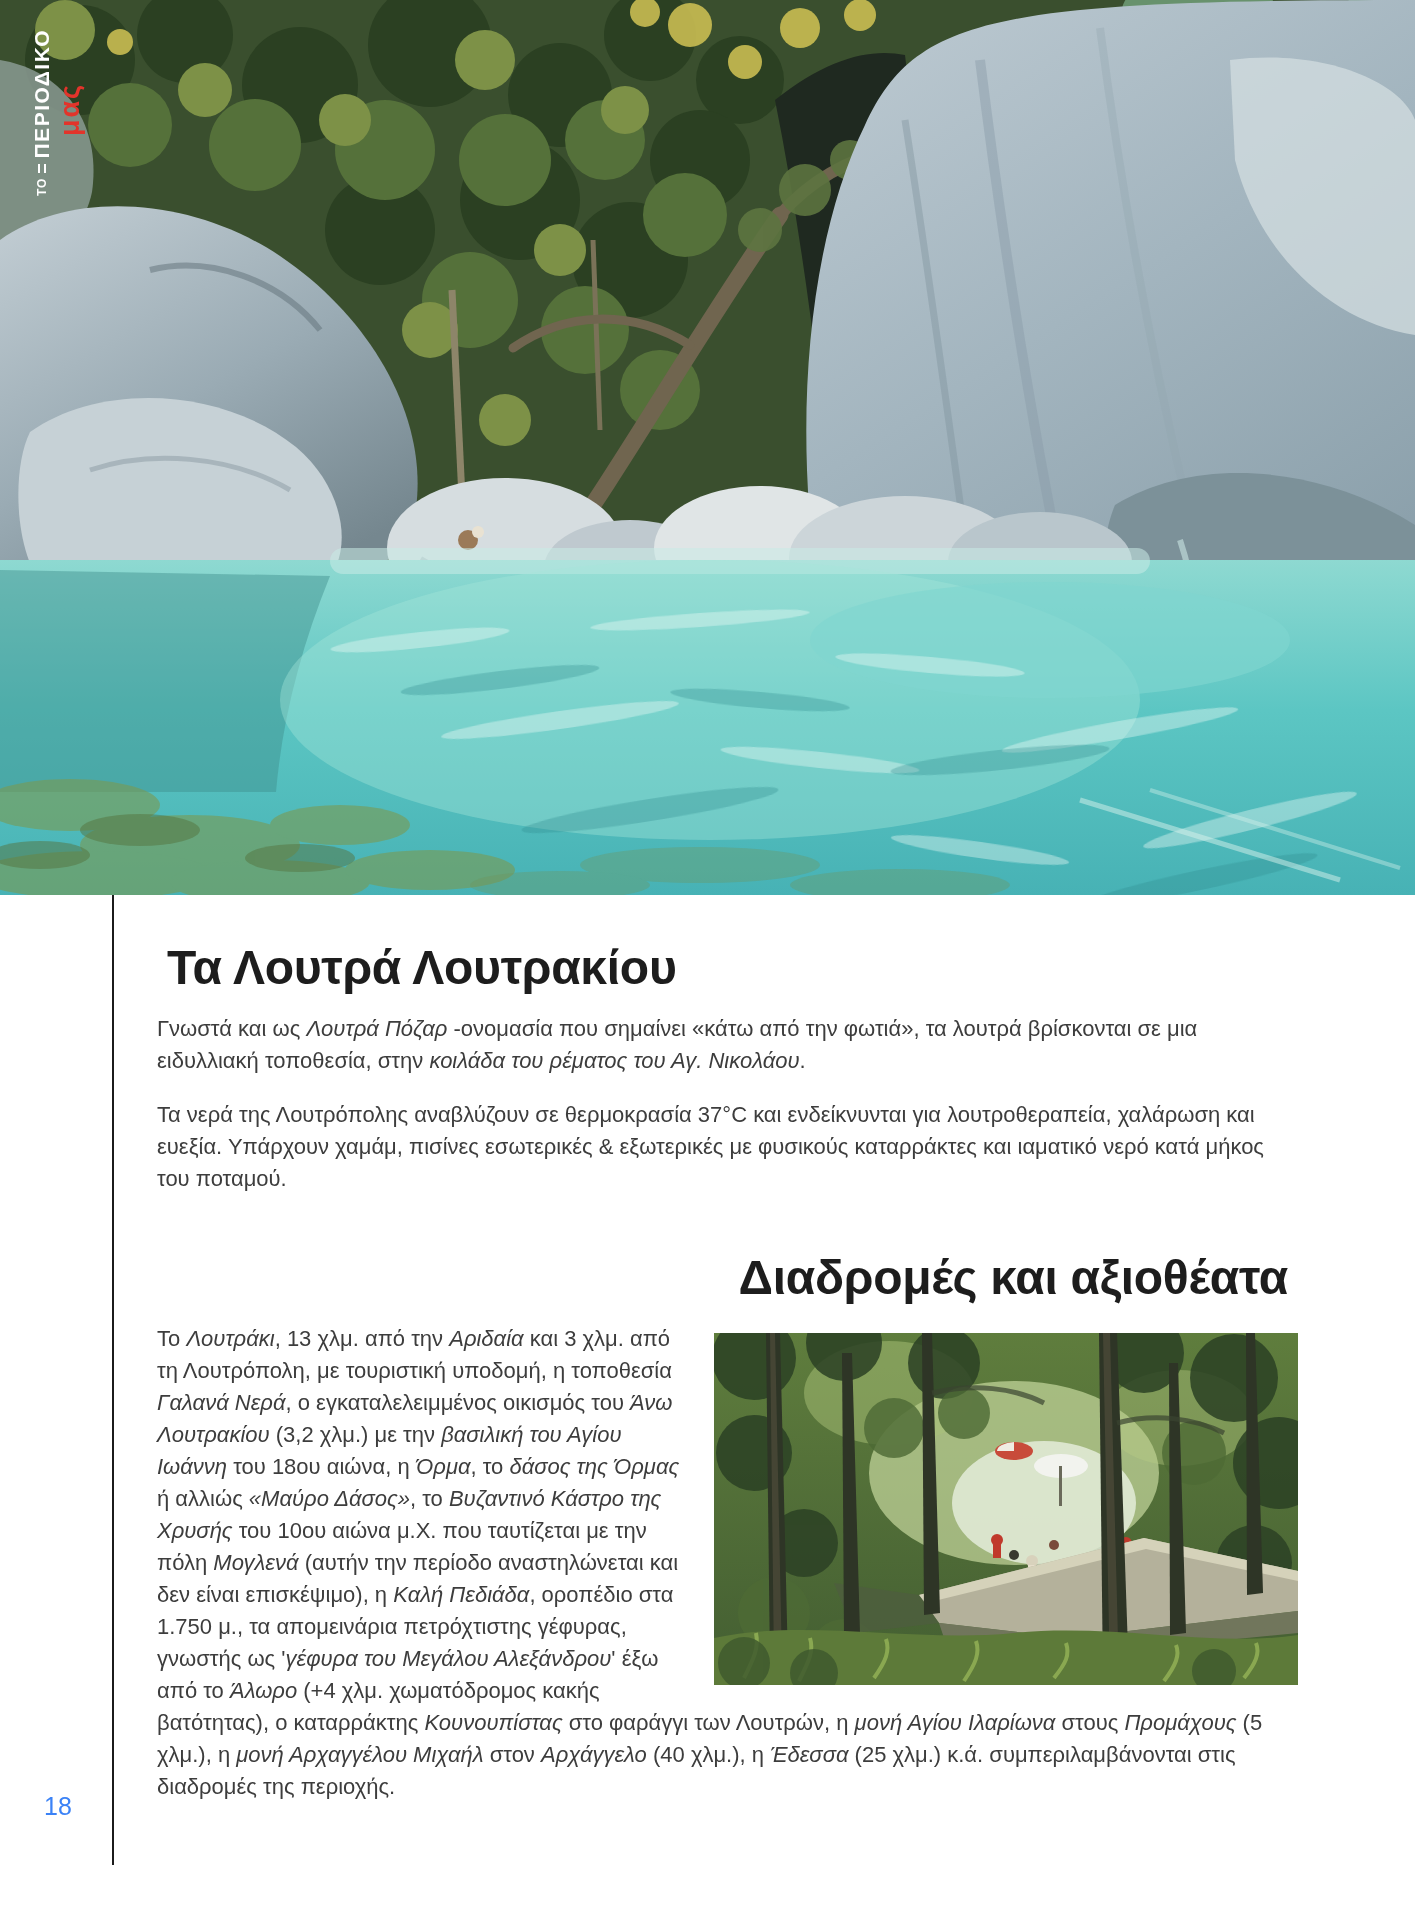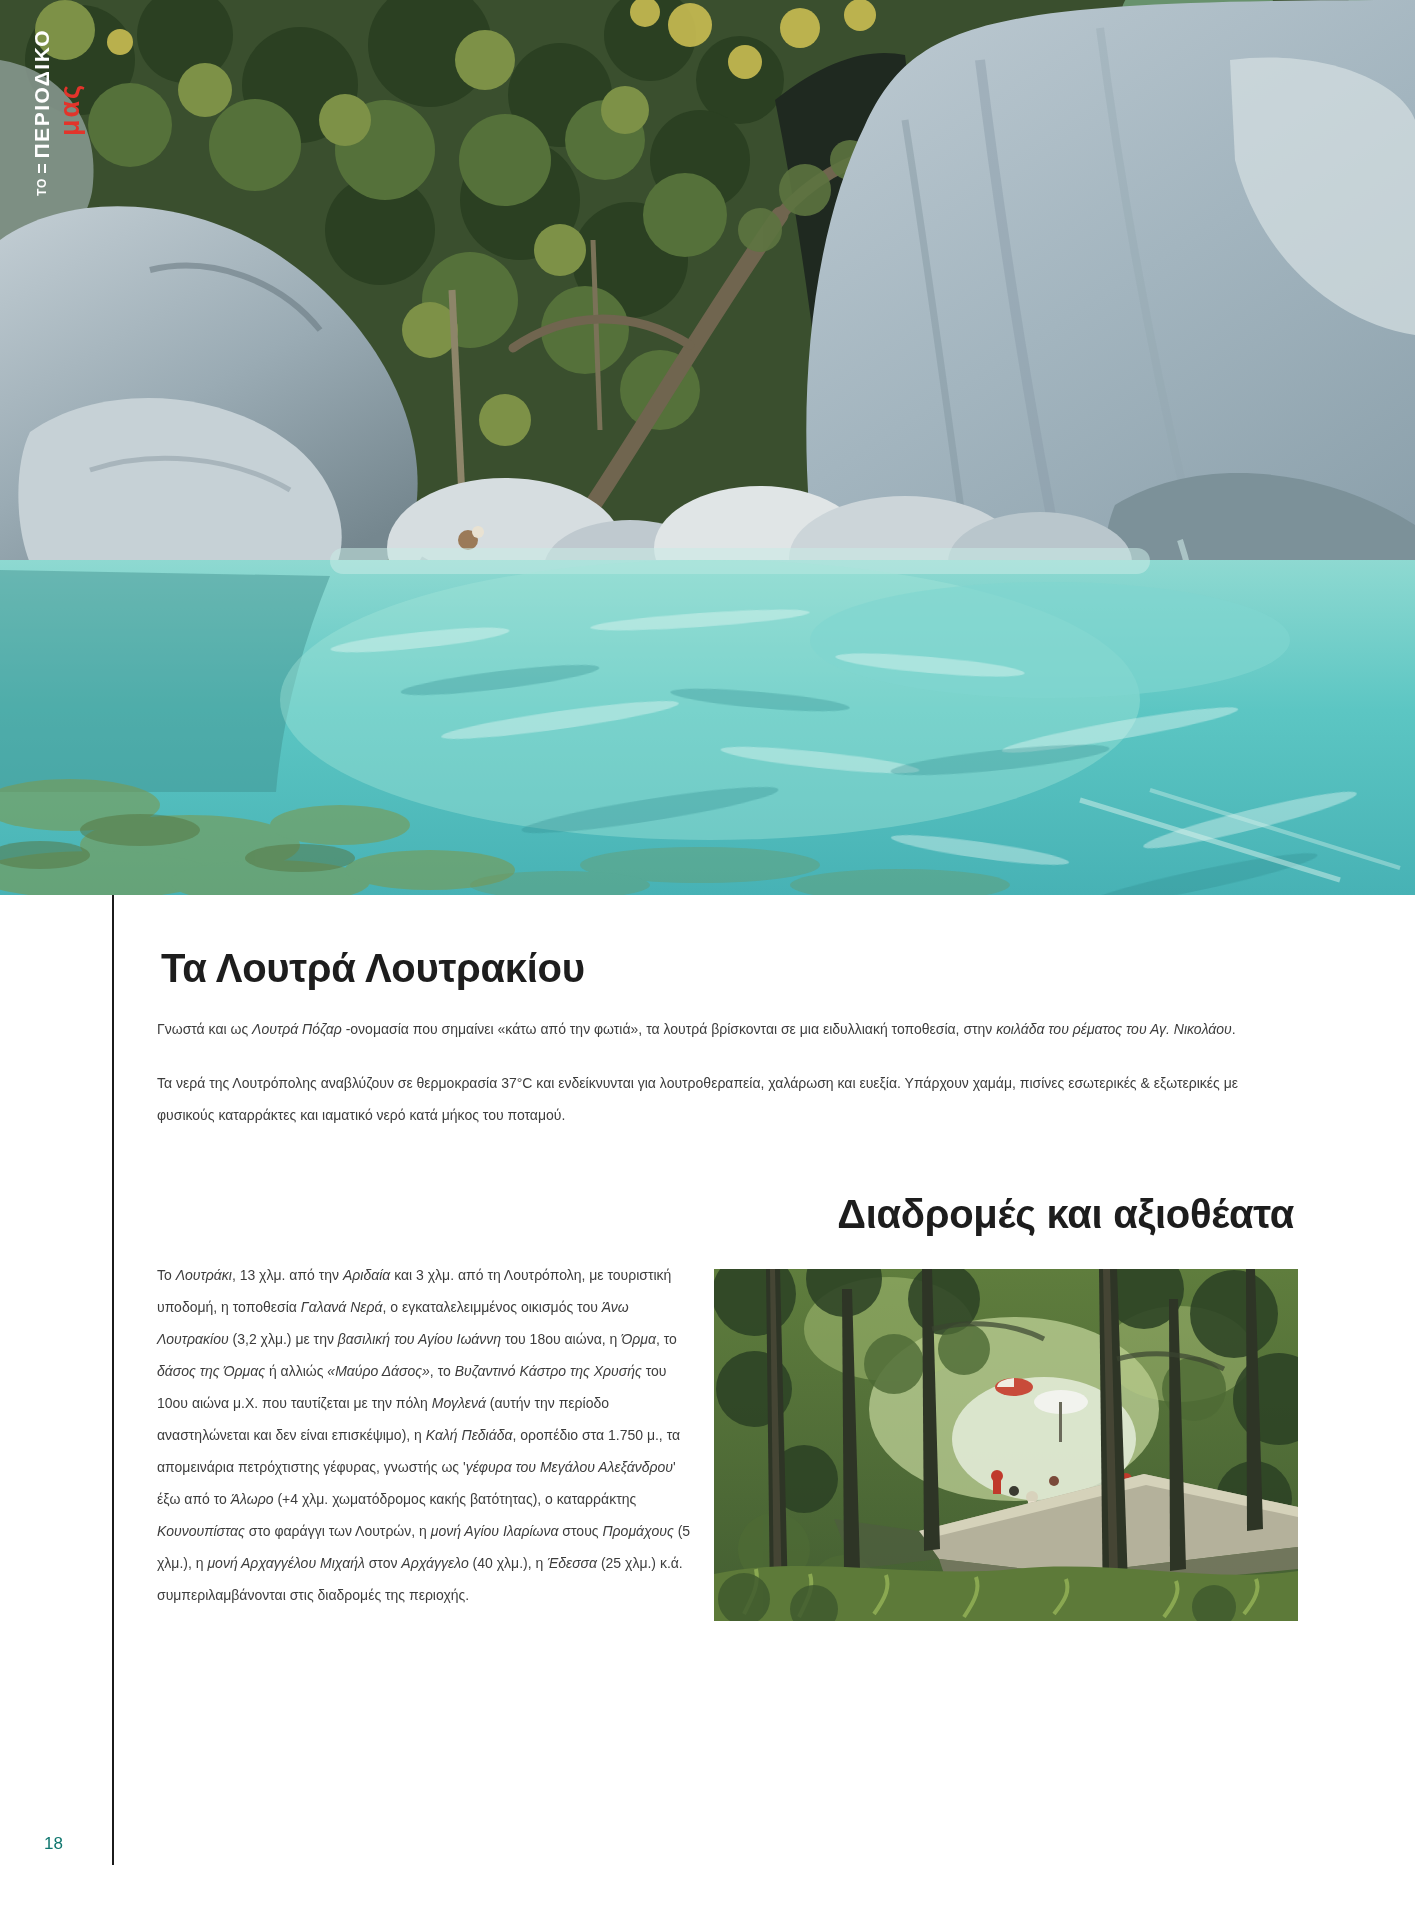--- a/index.html
+++ b/index.html
@@ -38,34 +38,34 @@
   .logo-title { font-size: 21px; font-weight: 600; letter-spacing: 1.5px; line-height: 1; }
   .logo-mas {
     position: absolute; left: 68px; top: 27px;
     color: var(--accent_red, #e2342b);
     font-size: 27px; font-weight: 800; letter-spacing: 2px; line-height: 1;
     white-space: nowrap;
   }
 
   
   .vrule { position: absolute; left: 112px; top: 895px; width: 2px; height: 970px; background: var(--rule, #1b1b1b); }
-  .pagenum { position: absolute; left: 44px; top: 1834px; font-size: 17px; color: #0f766e; }
+  .pagenum { position: absolute; left: 44px; top: 1792px; font-size: 25px; color: #3b82f6; }
 
   
   .content { position: absolute; left: 157px; top: 895px; width: 1141px; }
   h1, h2 {
-    font-size: 40px; line-height: 46px; font-weight: 700;
+    font-size: 48px; line-height: 46px; font-weight: 700;
     color: var(--heading_text, #1d1d1d);
-    letter-spacing: -0.3px; margin: 4px;
+    letter-spacing: -0.3px; margin: 10px;
   }
   h1 { margin-top: 50px; }
   h2 { margin-top: 60px; text-align: right; }
   p.body {
     margin: 22px 0 0 0;
-    font-size: 14px; line-height: 32px;
+    font-size: 22px; line-height: 32px;
     color: var(--body_text, #3d3d3d);
   }
   .it { font-style: italic; }
 
   .sect2-body { margin-top: 10px; }
   .sect2-body::after { content: ""; display: block; clear: both; }
   .inset {
     float: right; width: 584px; height: 352px;
     margin: 10px 0 14px 20px;
     overflow: hidden;

